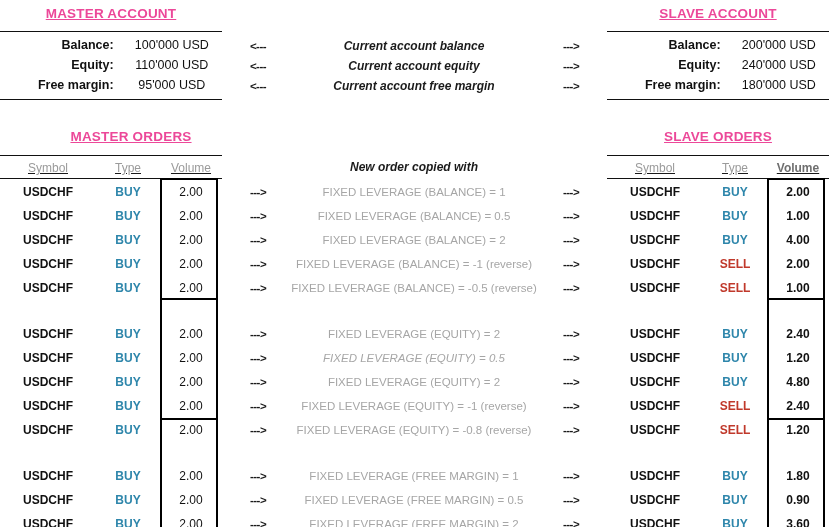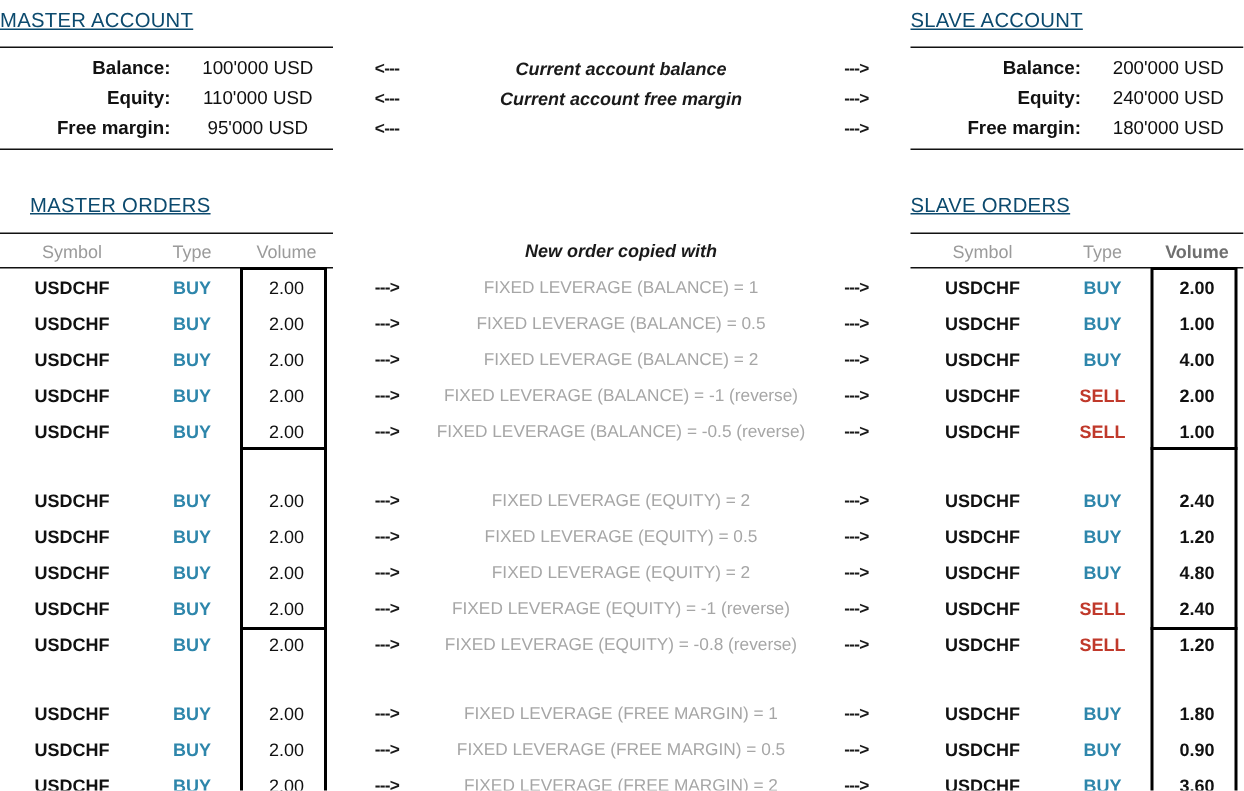--- a/index.html
+++ b/index.html
@@ -12,25 +12,25 @@
     height: 527px;
     font-family: "Liberation Sans", sans-serif;
     color: #1a1a1a;
     overflow: hidden;
     position: relative;
   }
   .bold { font-weight: bold; }
 
   .title {
     font-size: 13.5px;
-    font-weight: normal;
-    text-align: left;
+    font-weight: bold;
+    text-align: center;
     text-decoration: underline;
     letter-spacing: .2px;
-    color: #0c4a6e;
+    color: #ec4899;
   }
 
   .hr {
     border-top: 1.6px solid #111;
     width: 100%;
   }
 
   .arrow-cell {
     font-size: 11.5px;
     font-weight: bold;
@@ -119,21 +119,21 @@
 
   #mo-rule-top { left: 0px;   top: 155px; width: 222px; }
   #so-rule-top { left: 607px; top: 155px; width: 222px; }
 
   #mo-head { left: 0px;   top: 159px; width: 222px; }
   #so-head { left: 607px; top: 159px; width: 222px; }
 
   #mo-rule-bot { left: 0px;   top: 178px; width: 222px; }
   #so-rule-bot { left: 607px; top: 178px; width: 222px; }
 
-  .ord-head-row { display: flex; height: 18px; align-items: center; }
+  .ord-head-row { display: flex; height: 18px; align-items: center; text-decoration: underline; }
   .c-sym { width: 96px; box-sizing: border-box; text-align: center; }
   .c-typ { width: 64px; box-sizing: border-box; text-align: center; }
   .c-vol { width: 62px; box-sizing: border-box; text-align: center; }
 
   
   .ord-row { display: flex; height: 24px; align-items: center; }
 
   #mo-body { left: 0px;   top: 180px; width: 222px; }
   #so-body { left: 607px; top: 180px; width: 222px; }
   #mid-body { left: 288px; top: 180px; width: 252px; }
@@ -207,20 +207,23 @@
   <div class="acct-aux-row">
       <span class="arrow-cell">&lt;---</span>
     </div>
 </div>
 
 <div class="abs" id="acct-desc-mid">
   <div class="acct-aux-row">
       <span class="desc-italic">Current account balance</span>
     </div>
   <div class="acct-aux-row">
+      <span class="desc-italic">Current account equity</span>
+    </div>
+  <div class="acct-aux-row">
       <span class="desc-italic">Current account free margin</span>
     </div>
 </div>
 
 <div class="abs" id="acct-arrows-right">
   <div class="acct-aux-row">
       <span class="arrow-cell">---&gt;</span>
     </div>
   <div class="acct-aux-row">
       <span class="arrow-cell">---&gt;</span>
@@ -382,21 +385,21 @@
       <div class="desc" style="width: 100%;">FIXED LEVERAGE (BALANCE) = -1 (reverse)</div>
     </div>
     <div class="ord-row">
       <div class="desc" style="width: 100%;">FIXED LEVERAGE (BALANCE) = -0.5 (reverse)</div>
     </div>
     <div class="block-gap"></div>
     <div class="ord-row">
       <div class="desc" style="width: 100%;">FIXED LEVERAGE (EQUITY) = 2</div>
     </div>
     <div class="ord-row">
-      <div class="desc" style="width: 100%;">FIXED LEVERAGE (EQUITY) = 0.5</div>
+      <div class="desc" style="width: 100%; font-style: italic;">FIXED LEVERAGE (EQUITY) = 0.5</div>
     </div>
     <div class="ord-row">
       <div class="desc" style="width: 100%;">FIXED LEVERAGE (EQUITY) = 2</div>
     </div>
     <div class="ord-row">
       <div class="desc" style="width: 100%;">FIXED LEVERAGE (EQUITY) = -1 (reverse)</div>
     </div>
     <div class="ord-row">
       <div class="desc" style="width: 100%;">FIXED LEVERAGE (EQUITY) = -0.8 (reverse)</div>
     </div>

